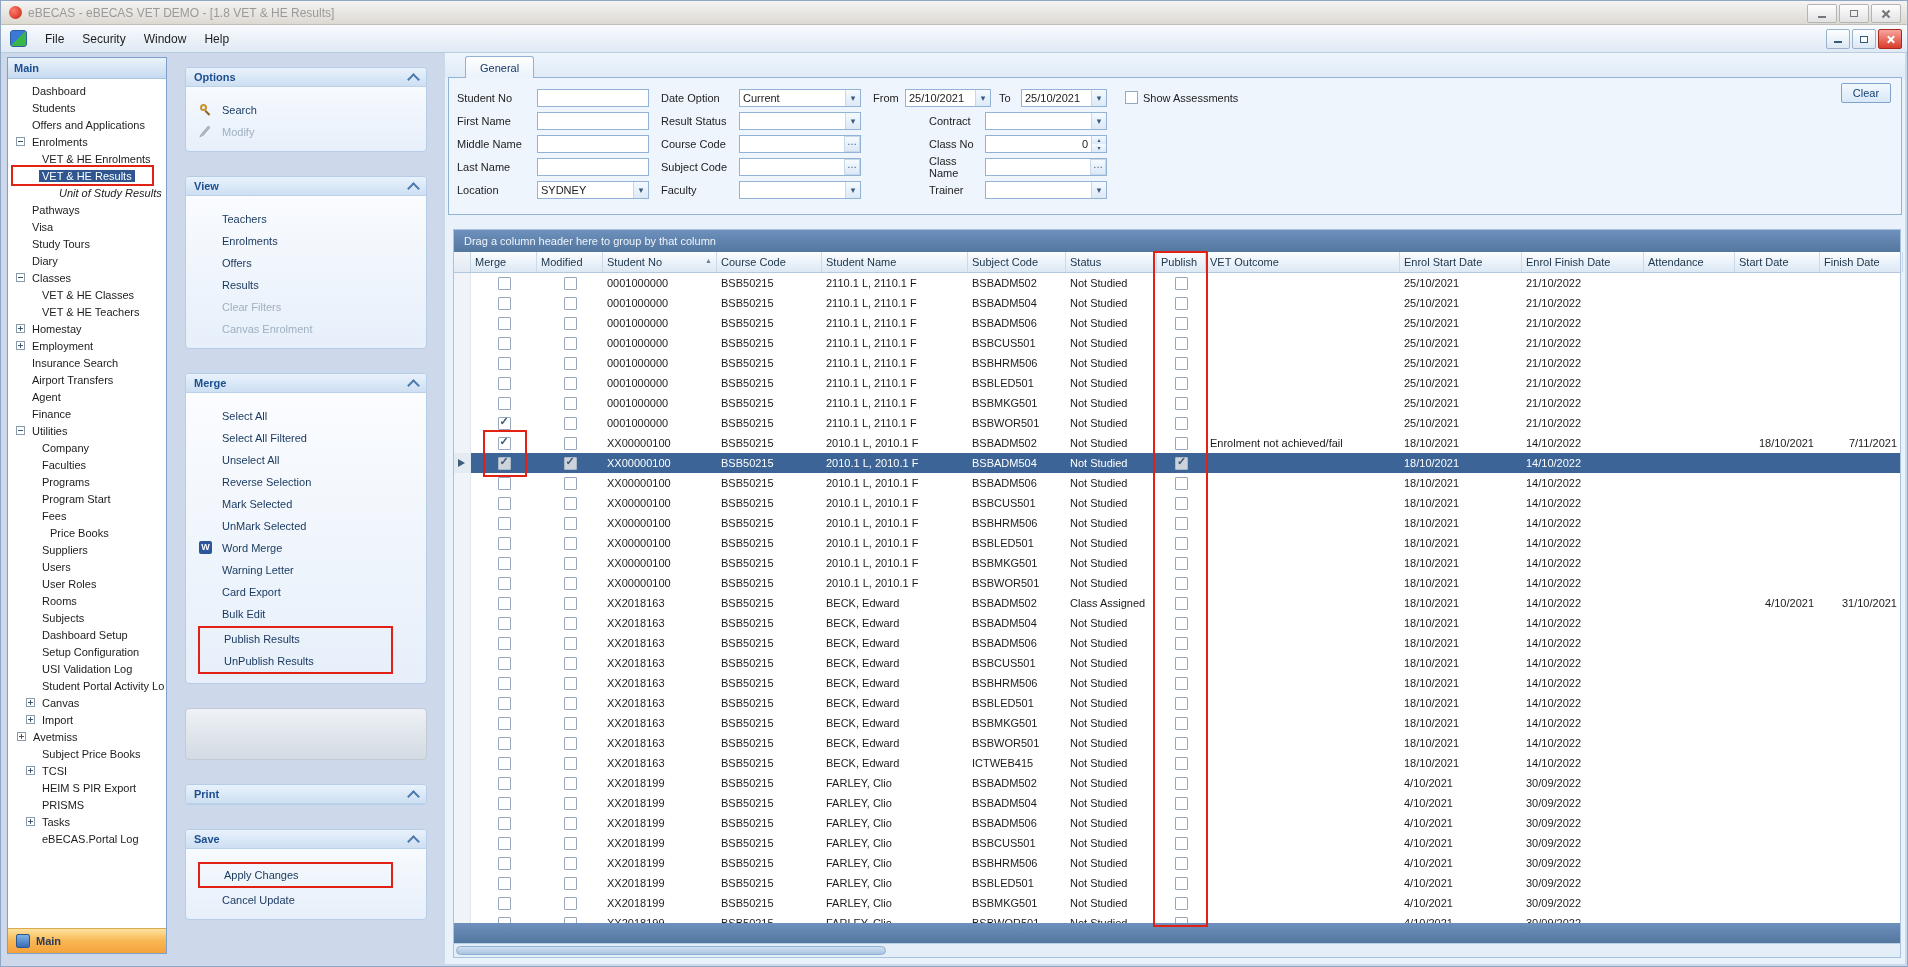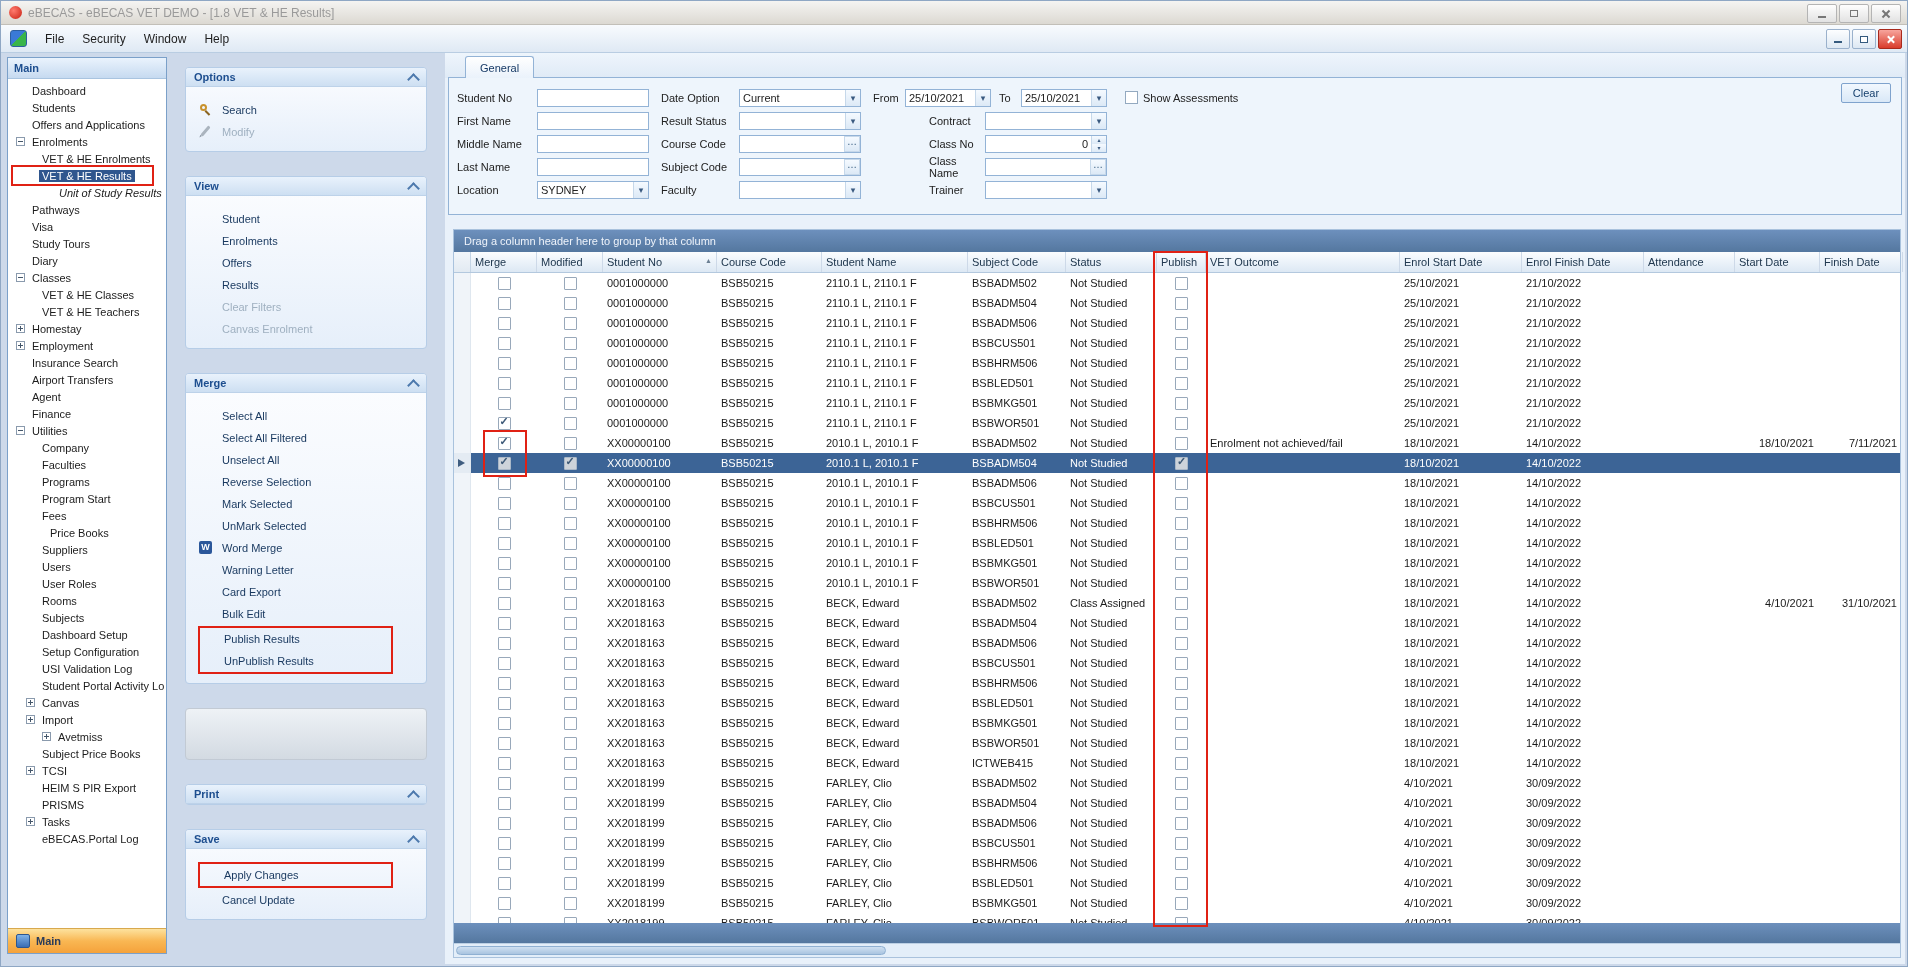--- a/index.html
+++ b/index.html
@@ -287,21 +287,21 @@
             <span class="label">Student Portal Activity Lo</span>
           </div>
           <div class="tree-item" style="padding-left: 18px;">
             <span class="expander plus"></span>
             <span class="label">Canvas</span>
           </div>
           <div class="tree-item" style="padding-left: 18px;">
             <span class="expander plus"></span>
             <span class="label">Import</span>
           </div>
-          <div class="tree-item" style="padding-left: 34px;">
+          <div class="tree-item" style="padding-left: 9px;">
             <span class="expander plus"></span>
             <span class="label">Avetmiss</span>
           </div>
           <div class="tree-item" style="padding-left: 31px;">
             <span class="label">Subject Price Books</span>
           </div>
           <div class="tree-item" style="padding-left: 18px;">
             <span class="expander plus"></span>
             <span class="label">TCSI</span>
           </div>
@@ -335,21 +335,21 @@
             <div class="tp-item"><span class="tpi icon-search"></span><span>Search</span></div>
             <div class="tp-item disabled"><span class="tpi icon-pencil"></span><span>Modify</span></div>
           </div>
         </div>
         <div class="tp-section">
           <div class="tp-header">
             <span>View</span>
             <span class="chev"></span>
           </div>
           <div class="tp-body">
-            <div class="tp-item"><span>Student</span></div>
+            <div class="tp-item"><span>Teachers</span></div>
             <div class="tp-item"><span>Enrolments</span></div>
             <div class="tp-item"><span>Offers</span></div>
             <div class="tp-item"><span>Results</span></div>
             <div class="tp-item disabled"><span>Clear Filters</span></div>
             <div class="tp-item disabled"><span>Canvas Enrolment</span></div>
           </div>
         </div>
         <div class="tp-section">
           <div class="tp-header">
             <span>Merge</span>

